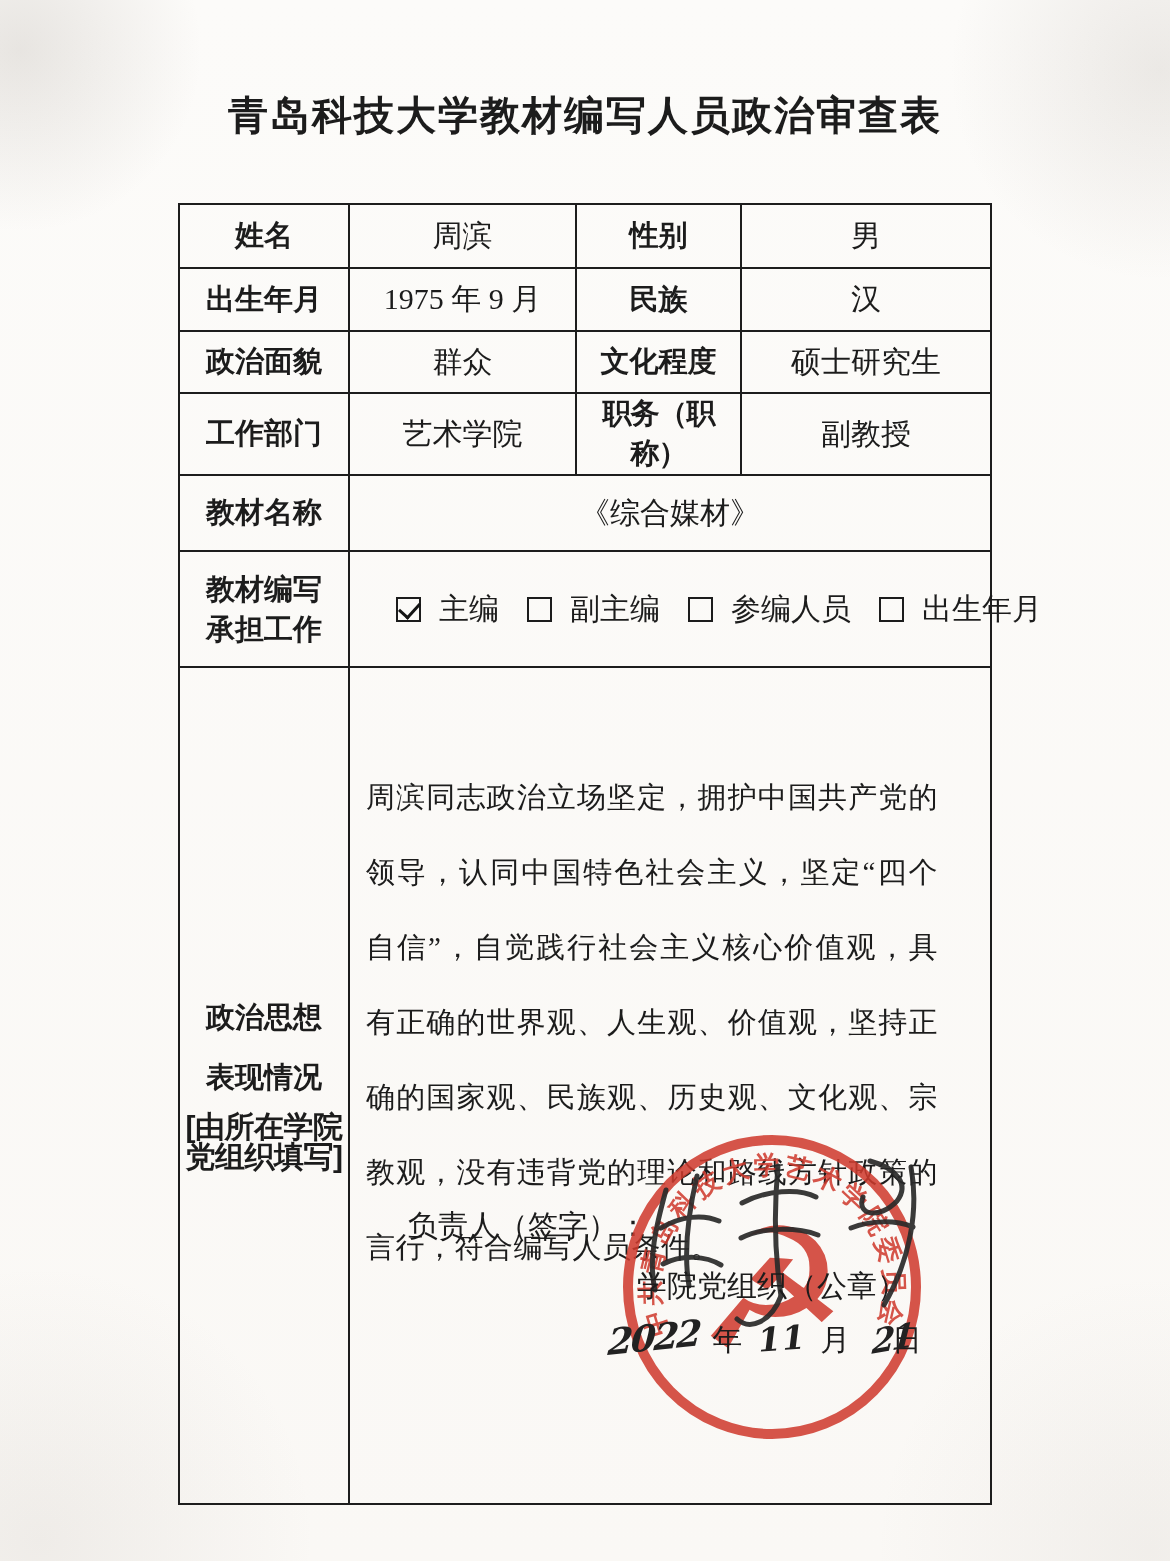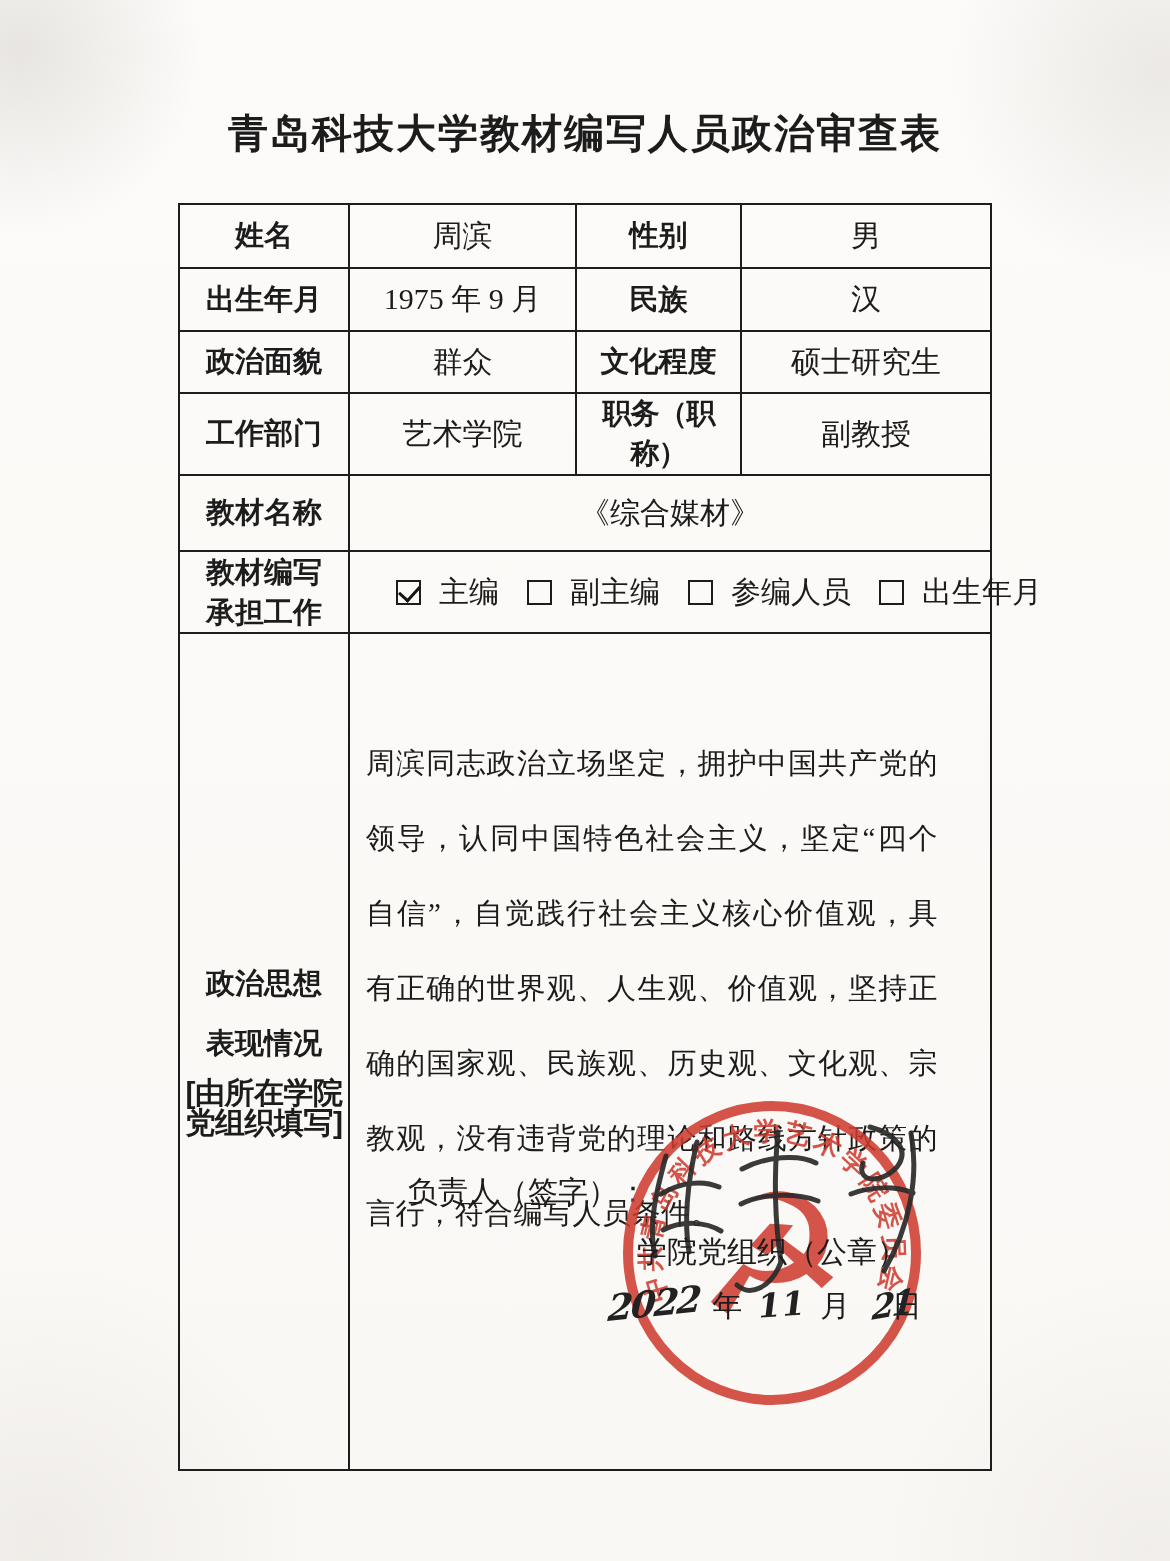--- a/index.html
+++ b/index.html
@@ -8,38 +8,38 @@
     color:#1c1c1c;
     font-family:"Liberation Serif", serif;
     background:
       radial-gradient(circle 260px at 20px 50px, rgba(150,140,130,.20), transparent 70%),
       radial-gradient(circle 300px at 1160px 70px, rgba(160,150,140,.18), transparent 70%),
       radial-gradient(circle 380px at 40px 1540px, rgba(160,150,140,.12), transparent 72%),
       radial-gradient(circle 380px at 1150px 1550px, rgba(160,150,140,.10), transparent 72%),
       linear-gradient(#fcfbf9,#faf8f5);
   }
   .title{
-    position:absolute;top:106px;left:0;width:100%;margin:0;
+    position:absolute;top:88px;left:0;width:100%;margin:0;
     text-align:center;font-size:40px;font-weight:bold;letter-spacing:2px;
     font-family:"Liberation Sans", sans-serif;
   }
   table.form{
     position:absolute;left:178px;top:203px;width:812px;
     border-collapse:collapse;table-layout:fixed;
   }
   table.form th, table.form td{
     border:2.5px solid #1d1d1d;text-align:center;vertical-align:middle;
     padding:0;overflow:visible;
   }
   table.form th{
     font-family:"Liberation Sans", sans-serif;font-weight:bold;font-size:29px;margin-left:48px;
   }
   table.form td{font-size:30px;}
   tr.r1{height:64px;} tr.r2{height:63px;} tr.r3{height:62px;}
-  tr.r4{height:61px;} tr.r5{height:76px;} tr.r6{height:82px;} tr.r7{height:837px;}
+  tr.r4{height:61px;} tr.r5{height:76px;} tr.r6{height:116px;} tr.r7{height:837px;}
   .tight{font-size:26px;letter-spacing:-1px;}
   .two-line div{line-height:40px;}
   .label-stack{display:flex;flex-direction:column;align-items:center;}
   .label-stack .big{font-size:29px;line-height:34px;}
   .label-stack .gap1{height:26px;} .label-stack .gap2{height:18px;}
   .label-stack .note{font-size:30px;line-height:30px;letter-spacing:-0.5px;}
   
   .role-row{display:flex;align-items:center;padding-left:46px;gap:28px;font-size:30px;}
   .role-option{display:flex;align-items:center;white-space:nowrap;gap:12px;}
   .box{

